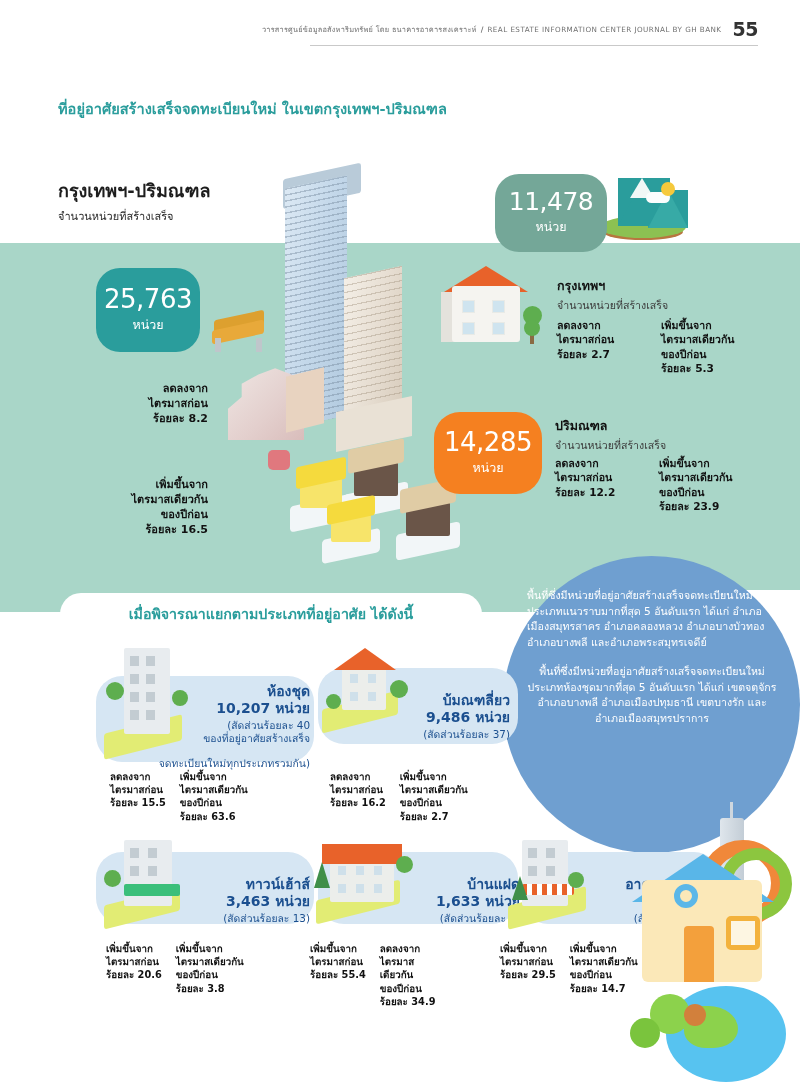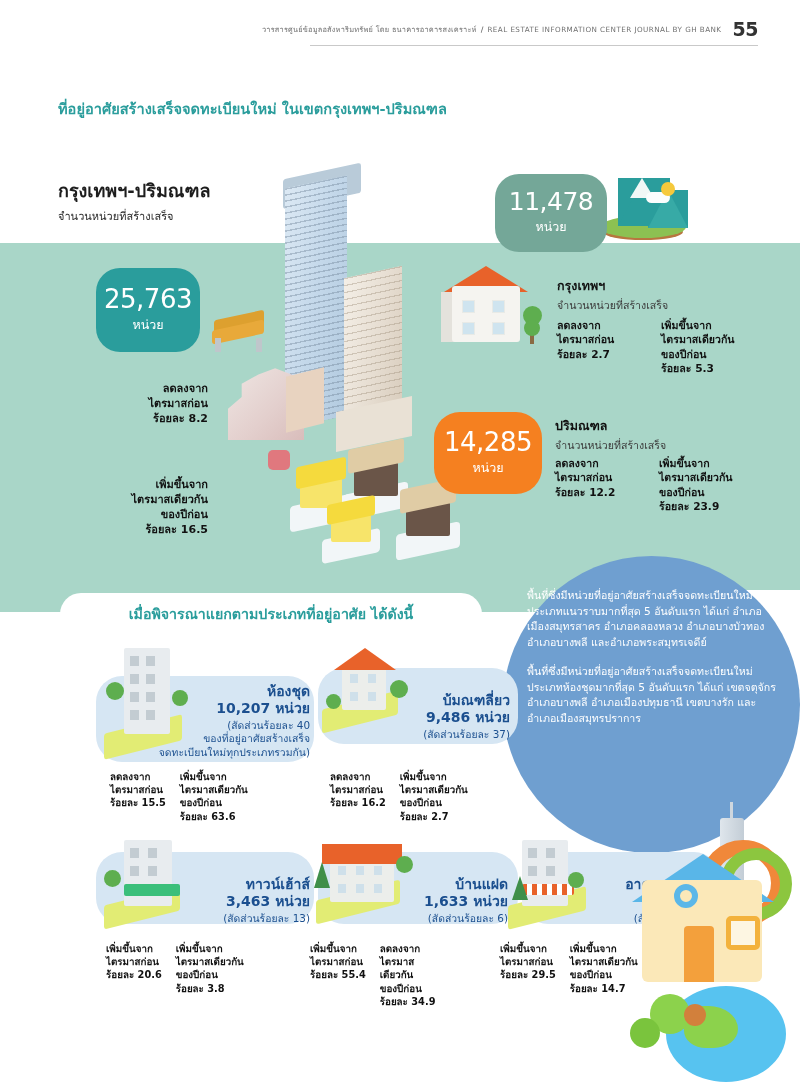--- a/index.html
+++ b/index.html
@@ -54,21 +54,21 @@
     position: absolute; top: 556px; left: 503px;
     width: 297px; height: 297px;
     background: #6f9fd0;
     border-radius: 50%;
     overflow: hidden;
   }
   .blue-text {
     position: absolute; top: 588px; left: 527px; width: 250px;
     font-size: 10.6px; color: #ffffff; line-height: 1.47;
   }
-  .blue-text p + p { margin-top: 14px; }
+  .blue-text p + p { margin-top: 14px; text-align: center; }
 
   
   .badge {
     position: absolute; border-radius: 26px;
     display: flex; flex-direction: column; align-items: center; justify-content: center;
     color: #ffffff;
   }
   .badge .num { font-weight: normal; letter-spacing: -.5px; line-height: 1; }
   .badge .unit { font-size: 12.5px; margin-top: 3px; }
 
@@ -467,21 +467,21 @@
     <div class="ci-win" style="top:710px;left:130px;width:9px;height:10px"></div>
     <div class="ci-win" style="top:710px;left:146px;width:9px;height:10px"></div>
     <div class="tree-ball" style="top:682px;left:106px;width:18px;height:18px"></div>
     <div class="tree-ball" style="top:690px;left:172px;width:16px;height:16px"></div>
   </div>
   <div class="card-txt card-title" style="top:683px;right:490px">
     <div class="card-name">ห้องชุด</div>
     <div class="card-units">10,207 หน่วย</div>
     <div class="card-share">(สัดส่วนร้อยละ 40</div>
     <div class="card-share" style="margin-top:0">ของที่อยู่อาศัยสร้างเสร็จ</div>
-    <div class="card-share" style="margin-top:0">จดทะเบียนใหม่ทุกประเภทรวมกัน)</div>
+    <div class="card-share" style="margin-top:11px">จดทะเบียนใหม่ทุกประเภทรวมกัน)</div>
   </div>
   <div class="cstats" style="top:770px;left:110px">
     <div class="col">
       <div>ลดลงจาก</div>
       <div>ไตรมาสก่อน</div>
       <div>ร้อยละ 15.5</div>
     </div>
     <div class="col">
       <div>เพิ่มขึ้นจาก</div>
       <div>ไตรมาสเดียวกัน</div>
@@ -558,21 +558,21 @@
     <div style="position:absolute;top:844px;left:322px;width:80px;height:20px;background:#e8622a"></div>
     <div class="ci-win" style="top:866px;left:338px;width:8px;height:9px;background:#cfe0ea"></div>
     <div class="ci-win" style="top:866px;left:356px;width:8px;height:9px;background:#cfe0ea"></div>
     <div class="ci-win" style="top:866px;left:374px;width:8px;height:9px;background:#cfe0ea"></div>
     <div class="ci-win" style="top:884px;left:338px;width:8px;height:9px;background:#cfe0ea"></div>
     <div class="ci-win" style="top:884px;left:356px;width:8px;height:9px;background:#cfe0ea"></div>
     <div class="ci-win" style="top:884px;left:374px;width:8px;height:9px;background:#cfe0ea"></div>
     <div class="tree-ball" style="top:856px;left:396px;width:17px;height:17px"></div>
     <div style="position:absolute;top:862px;left:314px;width:0;height:0;border-left:8px solid transparent;border-right:8px solid transparent;border-bottom:26px solid #3f8f4a"></div>
   </div>
-  <div class="card-txt card-title" style="top:876px;right:292px">
+  <div class="card-txt card-title" style="top:876px;right:280px">
     <div class="card-name">บ้านแฝด</div>
     <div class="card-units">1,633 หน่วย</div>
     <div class="card-share">(สัดส่วนร้อยละ 6)</div>
   </div>
   <div class="cstats" style="top:942px;left:310px">
     <div class="col">
       <div>เพิ่มขึ้นจาก</div>
       <div>ไตรมาสก่อน</div>
       <div>ร้อยละ 55.4</div>
     </div>

